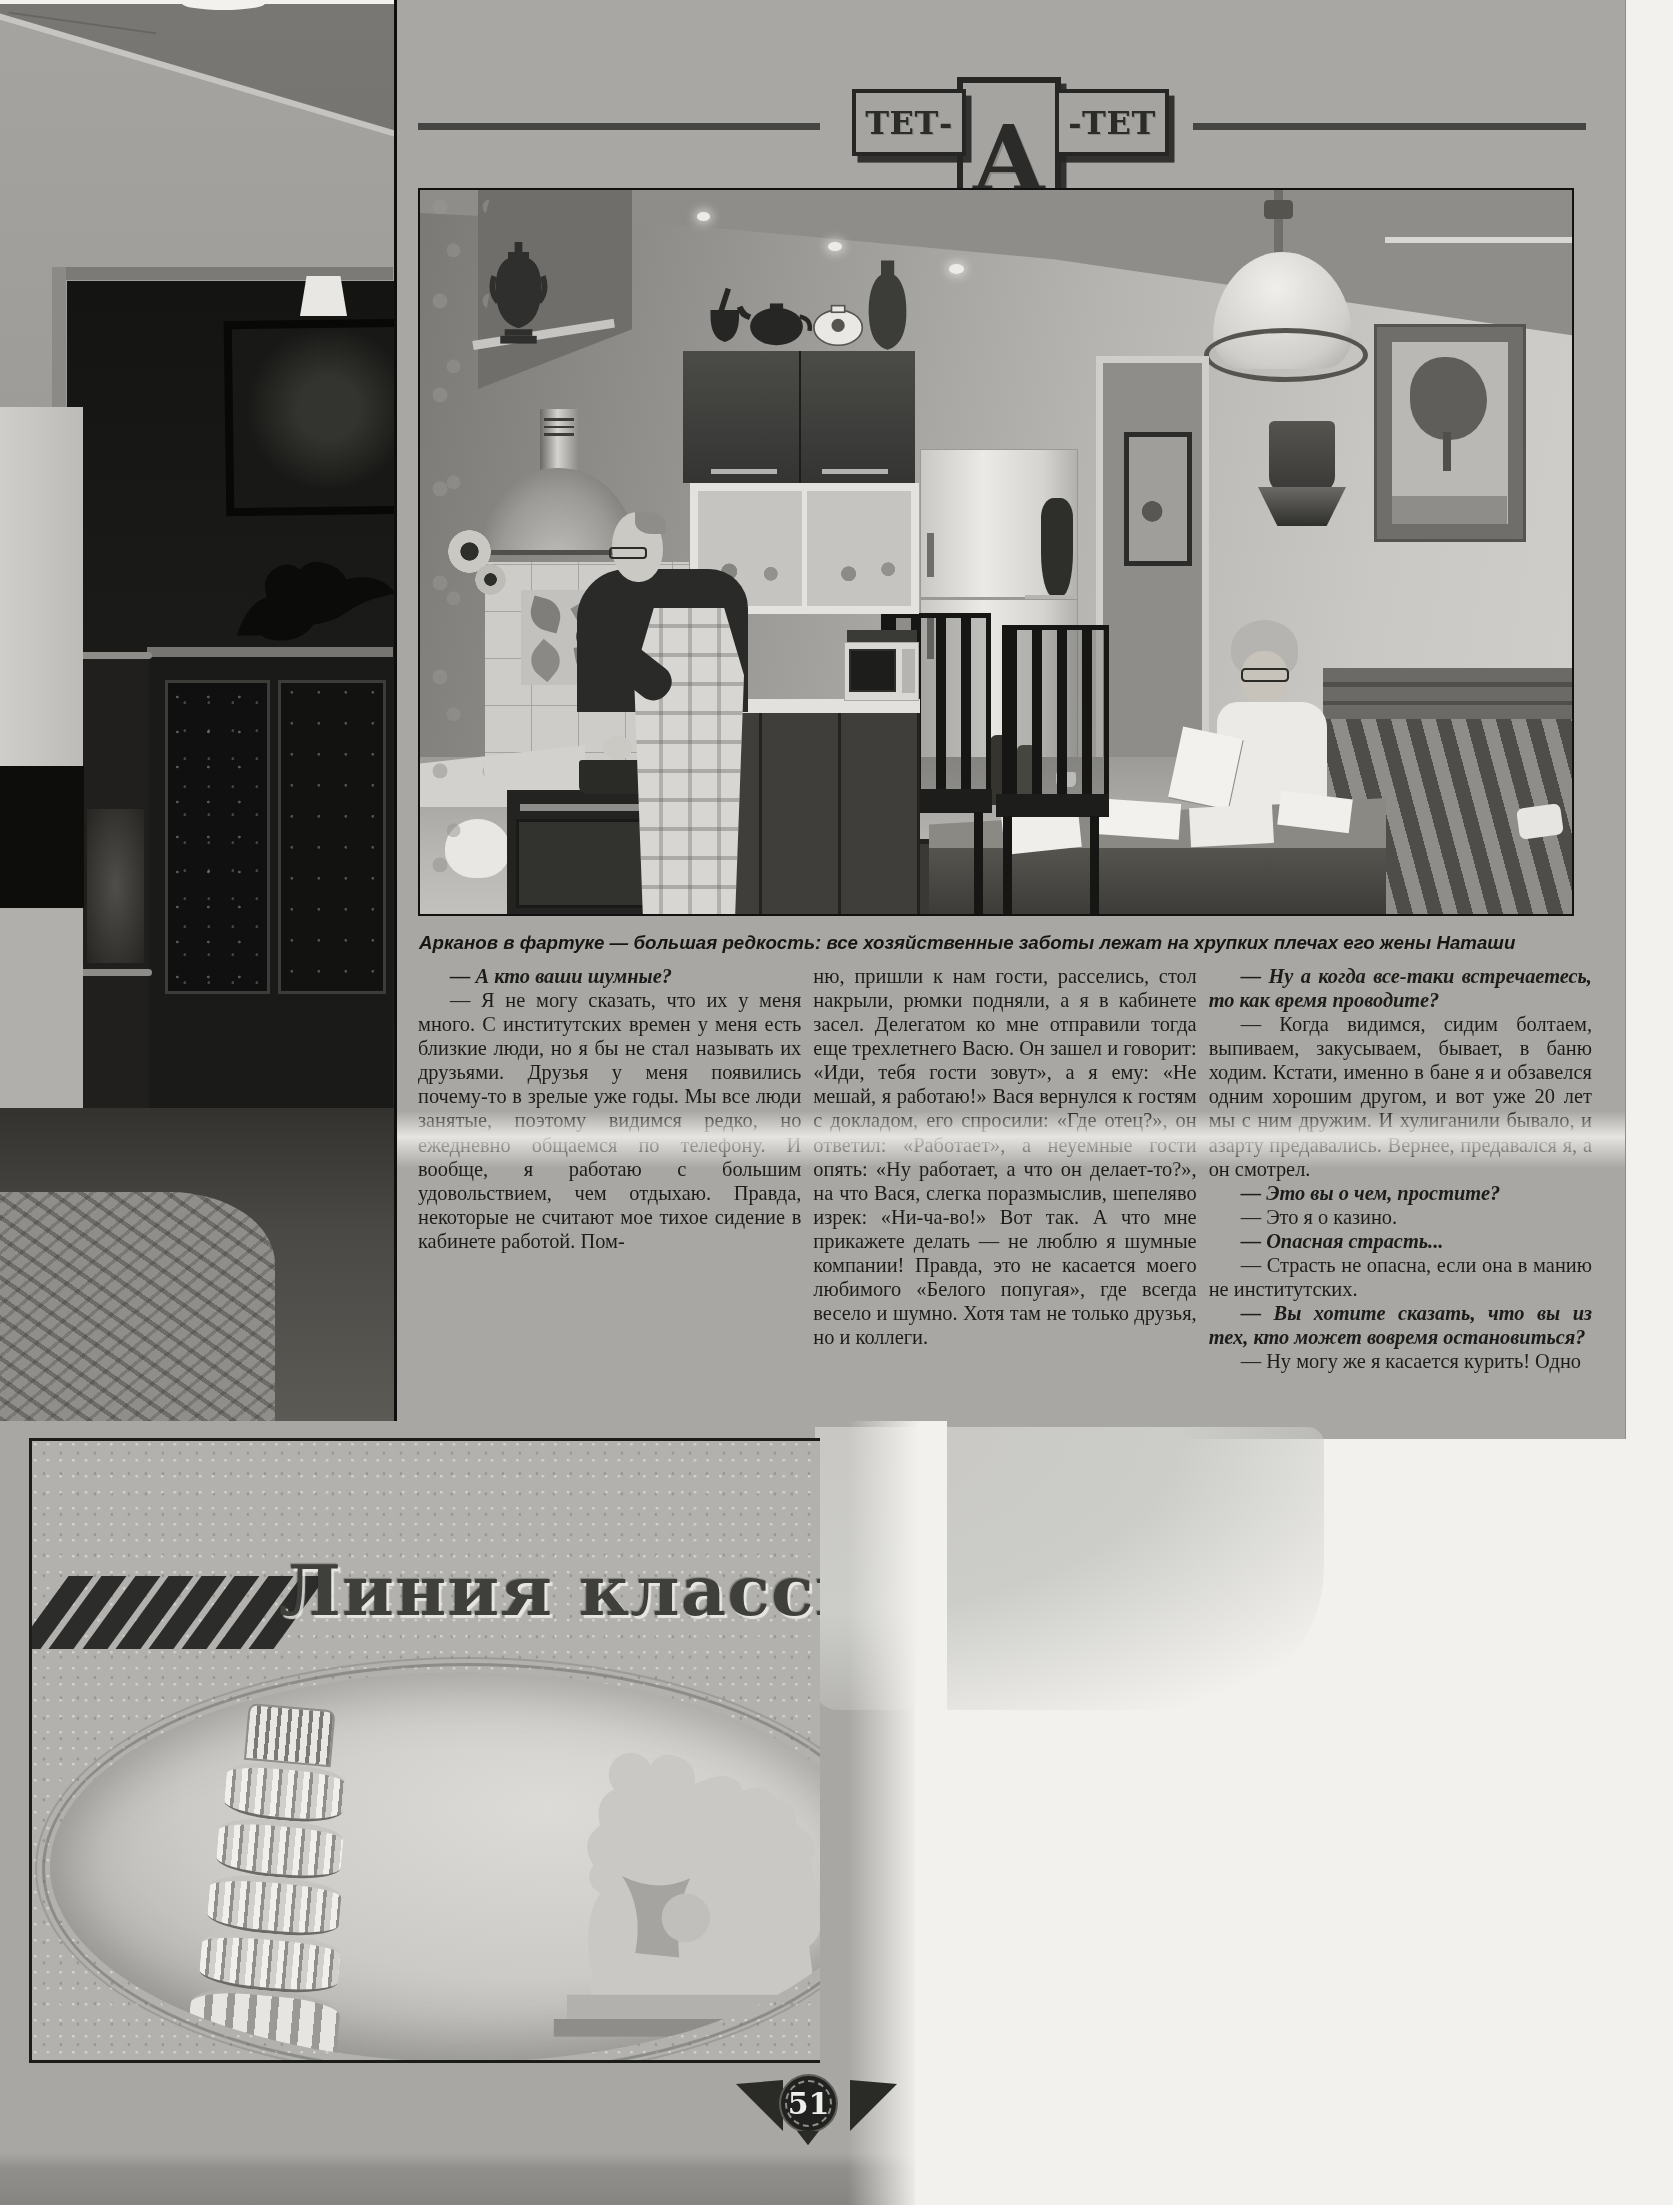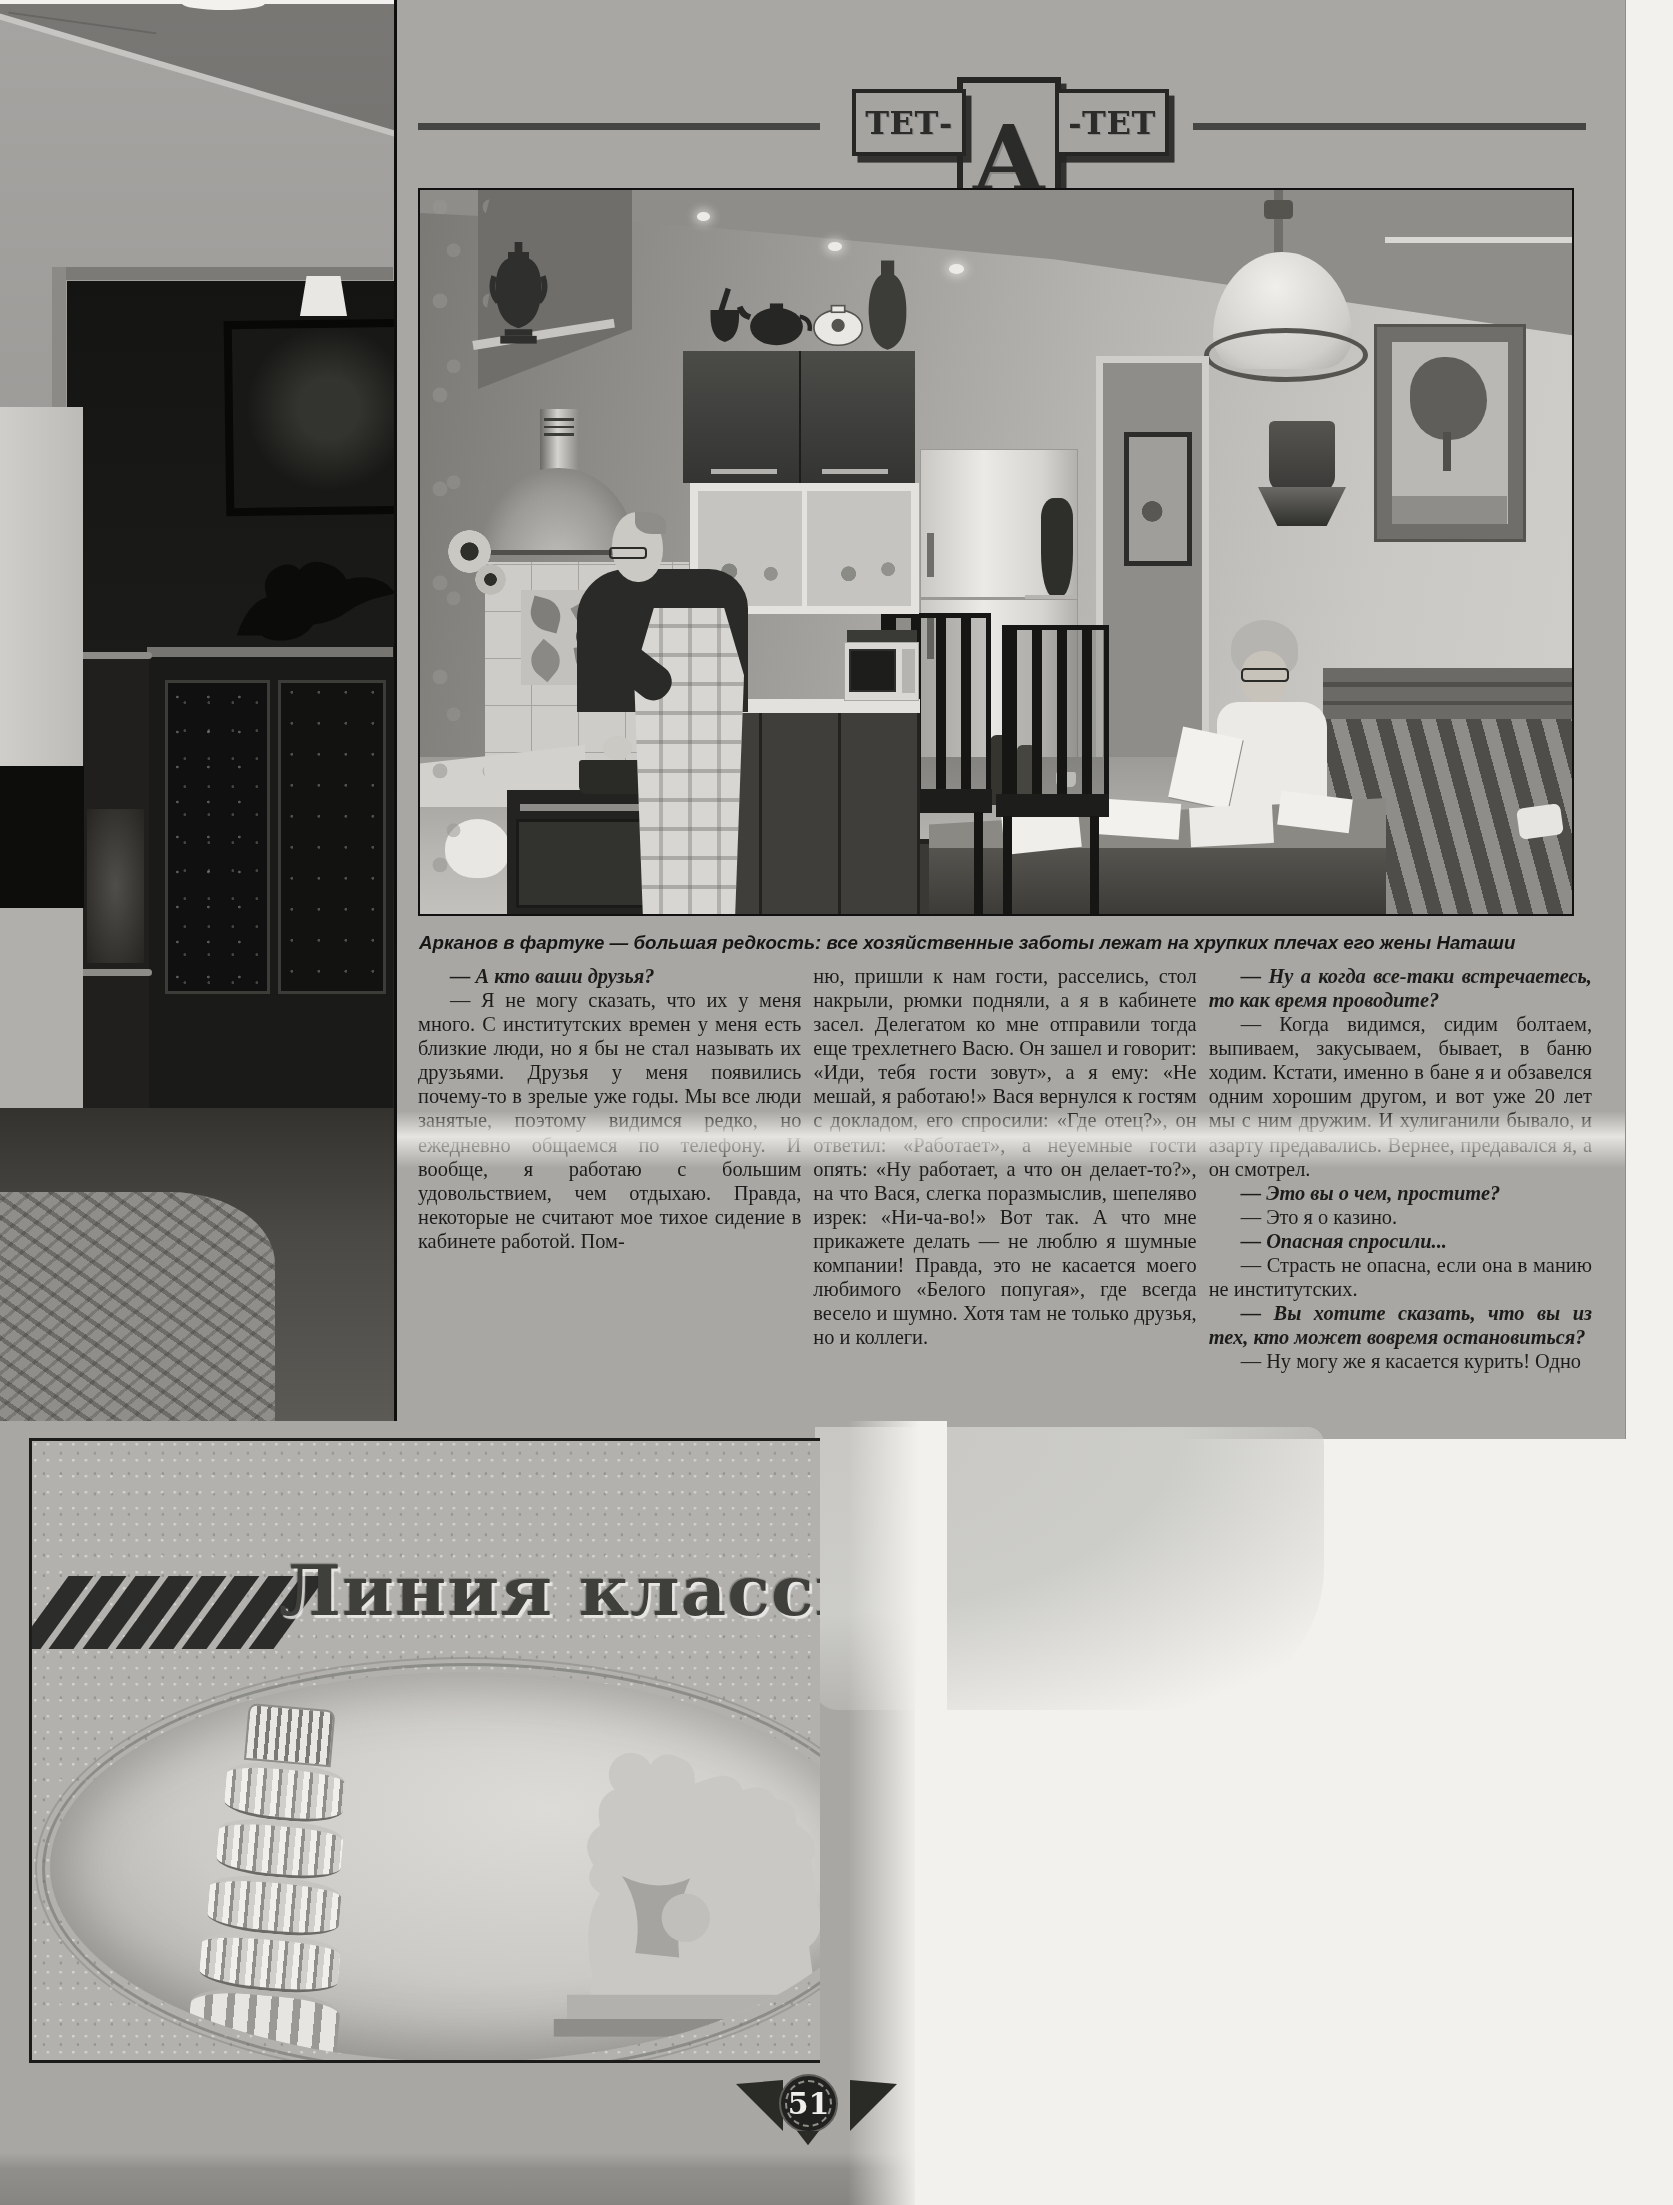--- a/index.html
+++ b/index.html
@@ -223,32 +223,32 @@
 
   <div class="abs" style="left:0;top:0;width:72px;height:724px;background:linear-gradient(90deg,#dcdbd7 0 55%,#c2c1bd 78%,#a9a8a4);clip-path:polygon(0 0,100% 0,84% 6%,97% 14%,80% 24%,95% 36%,79% 47%,94% 60%,80% 72%,93% 84%,79% 93%,88% 100%,0 100%);background-image:radial-gradient(circle at 40% 18%,rgba(150,149,145,.55) 0 7.2px,transparent 7.7px),radial-gradient(circle at 55% 52%,rgba(150,149,145,.5) 0 6.6px,transparent 7.2px);background-size:50px 94px,61px 116px;"></div>
   <div class="abs" style="left:23px;top:335px;width:53px;height:53px;background:radial-gradient(circle,#2e2e2b 0 8.8px,#c9c8c3 9.4px 21px,transparent 21.5px);"></div>
   <div class="abs" style="left:53px;top:372px;width:35px;height:35px;background:radial-gradient(circle,#2e2e2b 0 6px,#bdbcb7 6.6px 15px,transparent 15.4px);"></div>
 </div>
 
 <div class="abs photo-caption" style="left:419px;top:932px;width:1161px;">Арканов в фартуке — большая редкость: все хозяйственные заботы лежат на хрупких плечах его жены Наташи</div>
 
 <div class="abs columns" style="left:418px;top:964px;width:1174px;height:457px;">
   <div class="col">
-    <p class="q">— А кто ваши друзья?</p>
+    <p class="q">— А кто ваши шумные?</p>
     <p>— Я не могу сказать, что их у меня много. С институтских времен у меня есть близкие люди, но я бы не стал называть их друзьями. Друзья у меня появились почему-то в зрелые уже годы. Мы все люди занятые, поэтому видимся редко, но ежедневно общаемся по телефону. И вообще, я работаю с большим удовольствием, чем отдыхаю. Правда, некоторые не считают мое тихое сидение в кабинете работой. Пом-</p>
   </div>
   <div class="col">
     <p class="cont">ню, пришли к нам гости, расселись, стол накрыли, рюмки подняли, а я в кабинете засел. Делегатом ко мне отправили тогда еще трехлетнего Васю. Он зашел и говорит: «Иди, тебя гости зовут», а я ему: «Не мешай, я работаю!» Вася вернулся к гостям с докладом, его спросили: «Где отец?», он ответил: «Работает», а неуемные гости опять: «Ну работает, а что он делает-то?», на что Вася, слегка поразмыслив, шепеляво изрек: «Ни-ча-во!» Вот так. А что мне прикажете делать — не люблю я шумные компании! Правда, это не касается моего любимого «Белого попугая», где всегда весело и шумно. Хотя там не только друзья, но и коллеги.</p>
   </div>
   <div class="col">
     <p class="q">— Ну а когда все-таки встречаетесь, то как время проводите?</p>
     <p>— Когда видимся, сидим болтаем, выпиваем, закусываем, бывает, в баню ходим. Кстати, именно в бане я и обзавелся одним хорошим другом, и вот уже 20 лет мы с ним дружим. И хулиганили бывало, и азарту предавались. Вернее, предавался я, а он смотрел.</p>
     <p class="q">— Это вы о чем, простите?</p>
     <p>— Это я о казино.</p>
-    <p class="q">— Опасная спросили...</p>
+    <p class="q">— Опасная страсть...</p>
     <p>— Страсть не опасна, если она в манию не институтских.</p>
     <p class="q">— Вы хотите сказать, что вы из тех, кто может вовремя остановиться?</p>
     <p>— Ну могу же я касается курить! Одно</p>
   </div>
 </div>
 
 <div class="abs" style="left:397px;top:1111px;width:1228px;height:57px;z-index:5;pointer-events:none;background:linear-gradient(180deg,rgba(235,234,230,0) 0%,rgba(240,239,235,.85) 45%,rgba(235,234,230,0) 100%);"></div>
 
 <div class="abs" style="left:0;top:1421px;width:915px;height:784px;background:linear-gradient(180deg,#a8a7a4 0 732px,#908f8c 748px,#868581 784px);"></div>
 <div class="abs" style="left:815px;top:1427px;width:509px;height:283px;background:radial-gradient(130% 120% at 0% 0%,#c8c7c4 0%,#ccccc8 55%,rgba(242,241,238,0) 100%);border-radius:0 16.5px 143px 22px;"></div>

